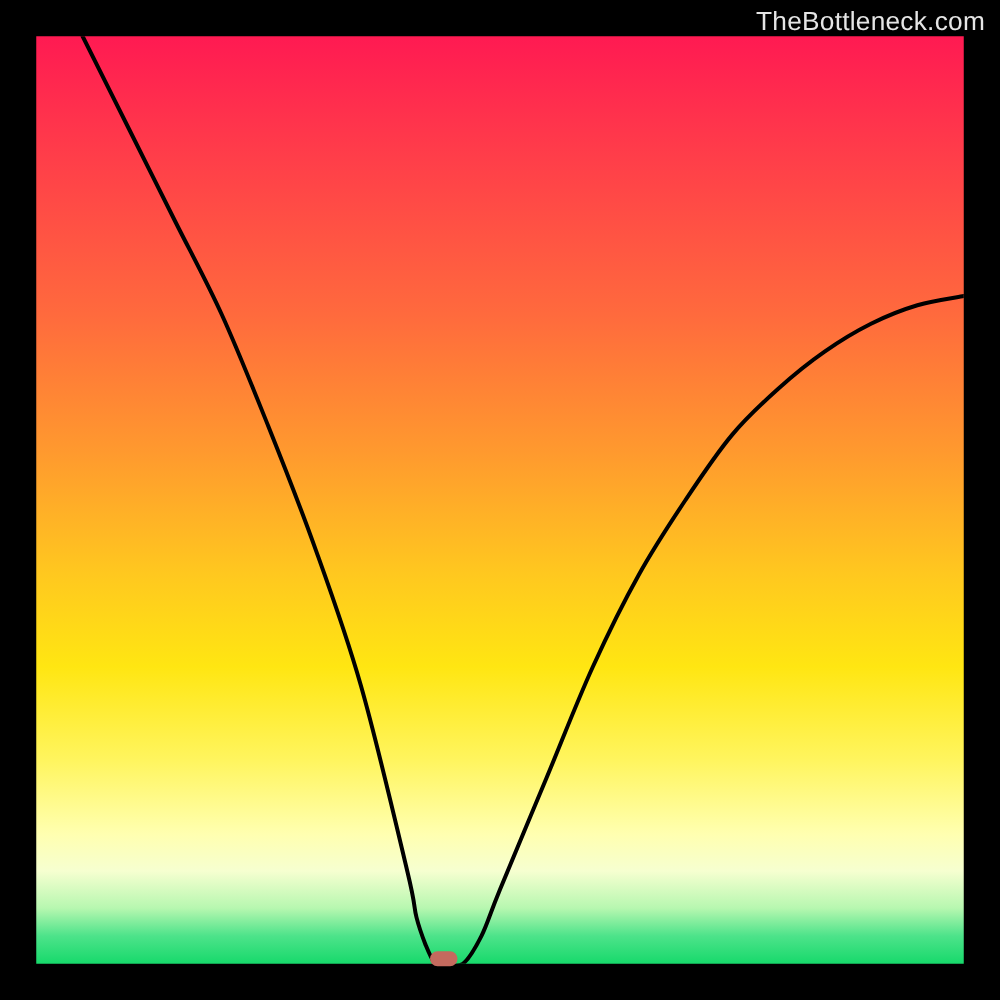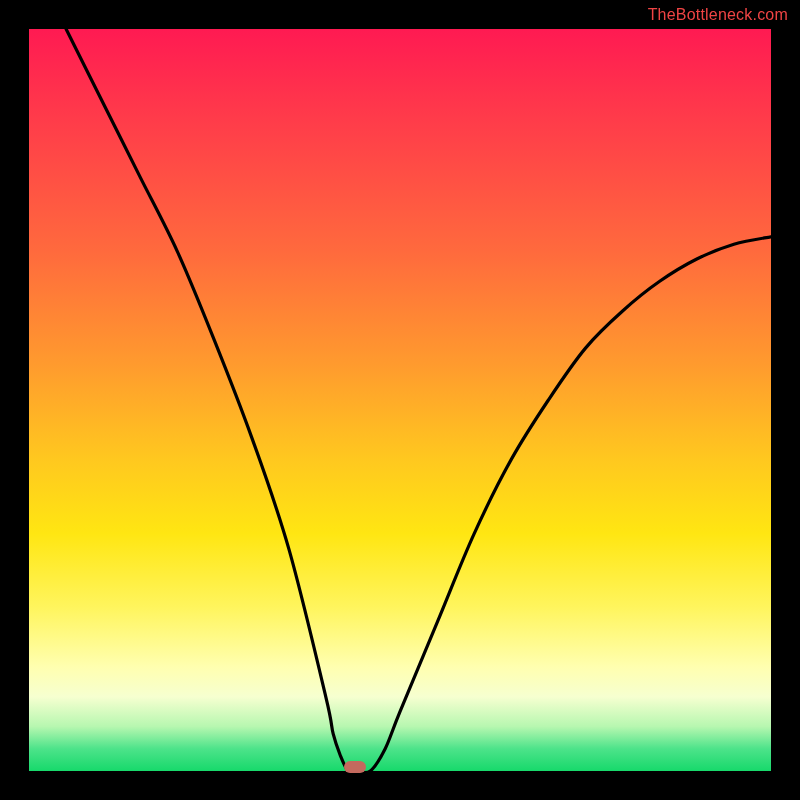--- a/index.html
+++ b/index.html
@@ -37,22 +37,22 @@
       #f6ffd0 90%,
       #b7f7b0 94%,
       #4de38a 97%,
       #17d96b 100%
     );
   }
   .watermark {
     position: absolute;
     top: 6px;
     right: 12px;
-    color: #ef4444;
-    font-size: 16px;
+    color: #e5e5e5;
+    font-size: 21px;
     font-weight: 500;
     letter-spacing: 0.2px;
     user-select: none;
   }
   svg.curve {
     position: absolute;
     inset: 0;
     width: 100%;
     height: 100%;
   }

